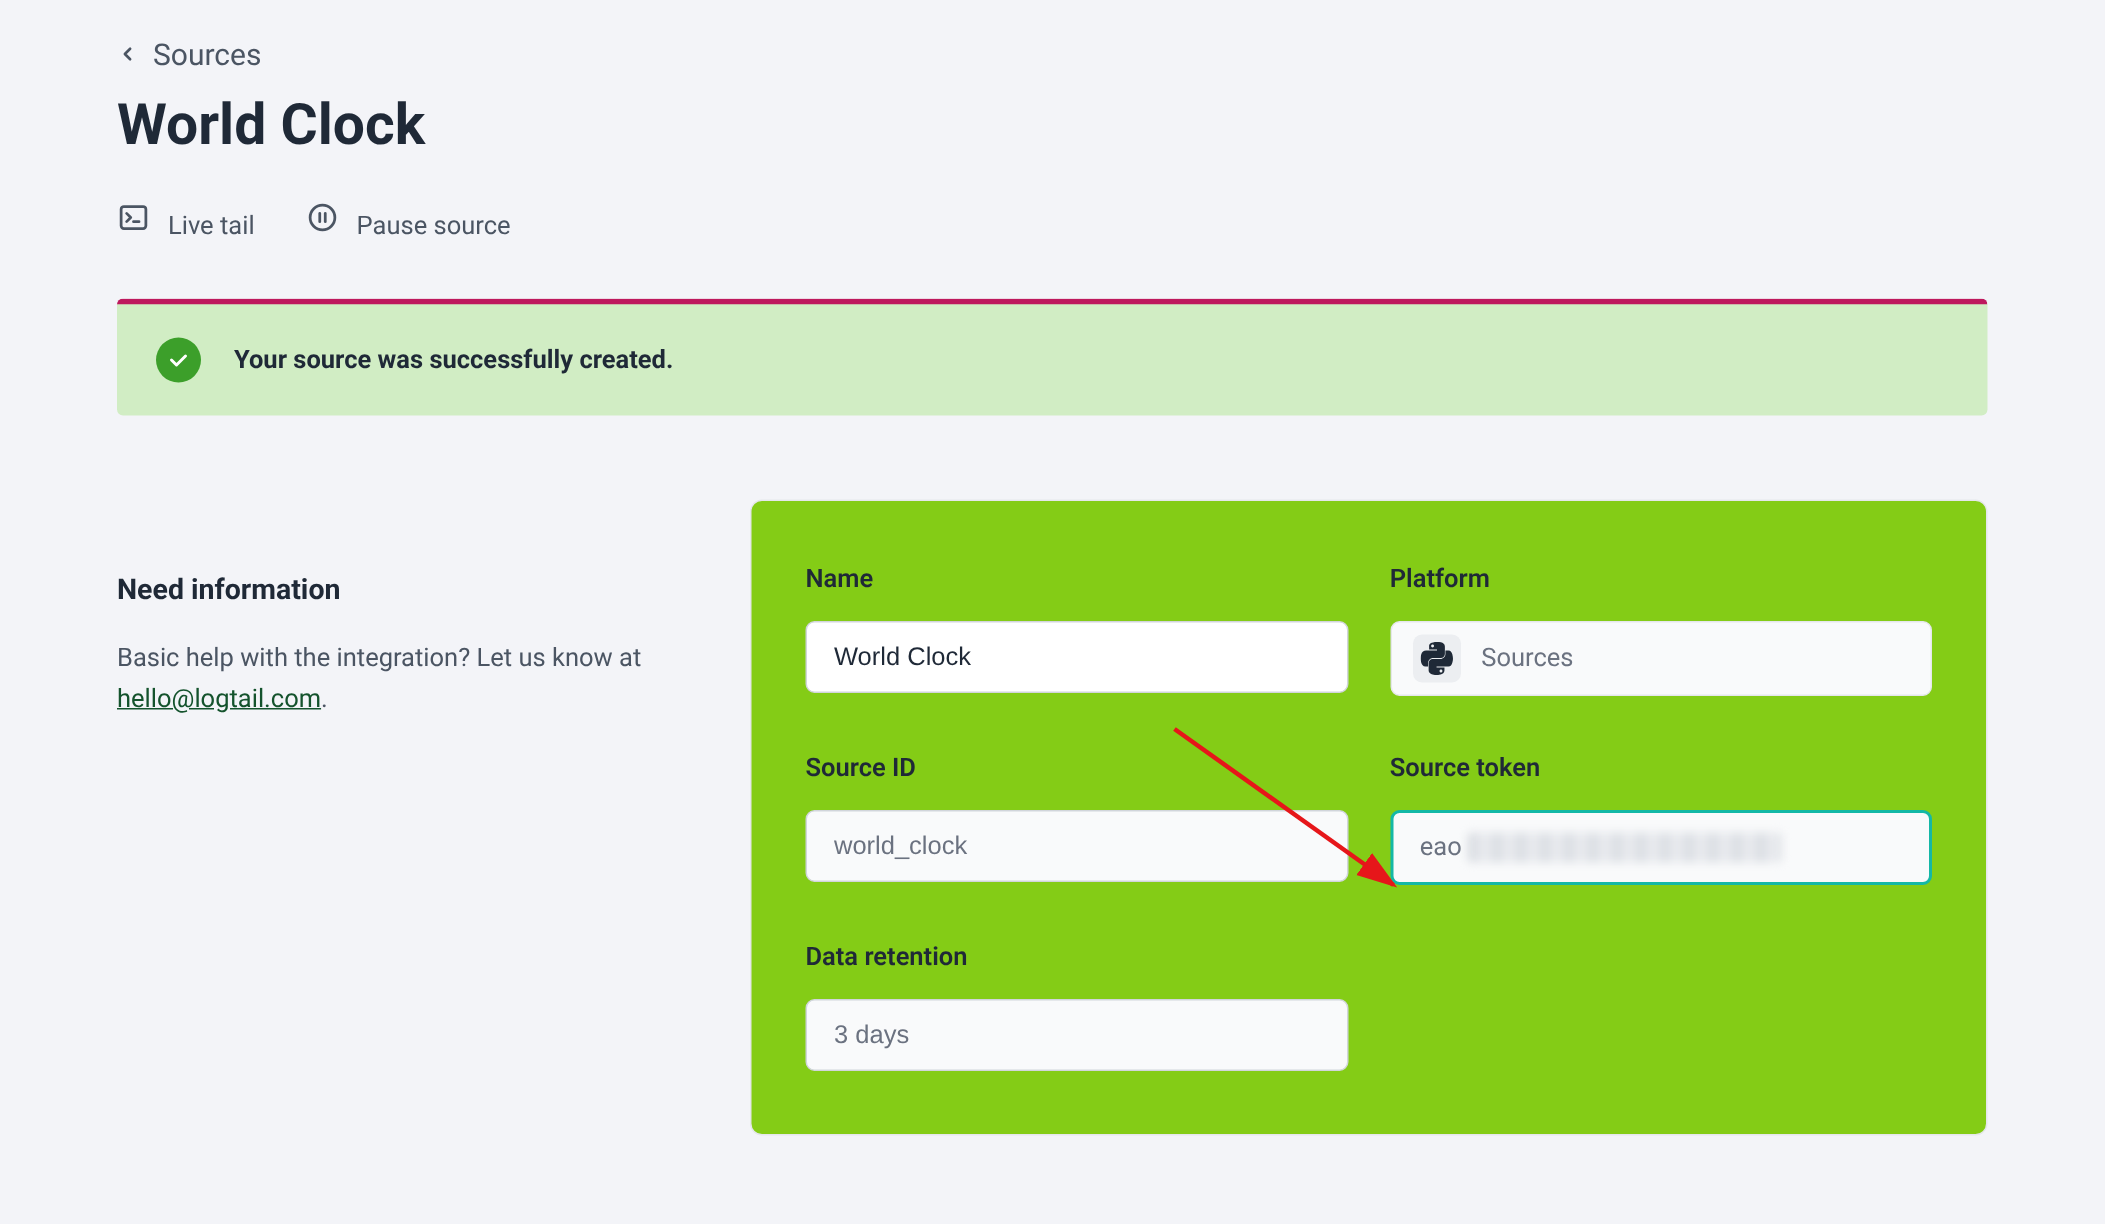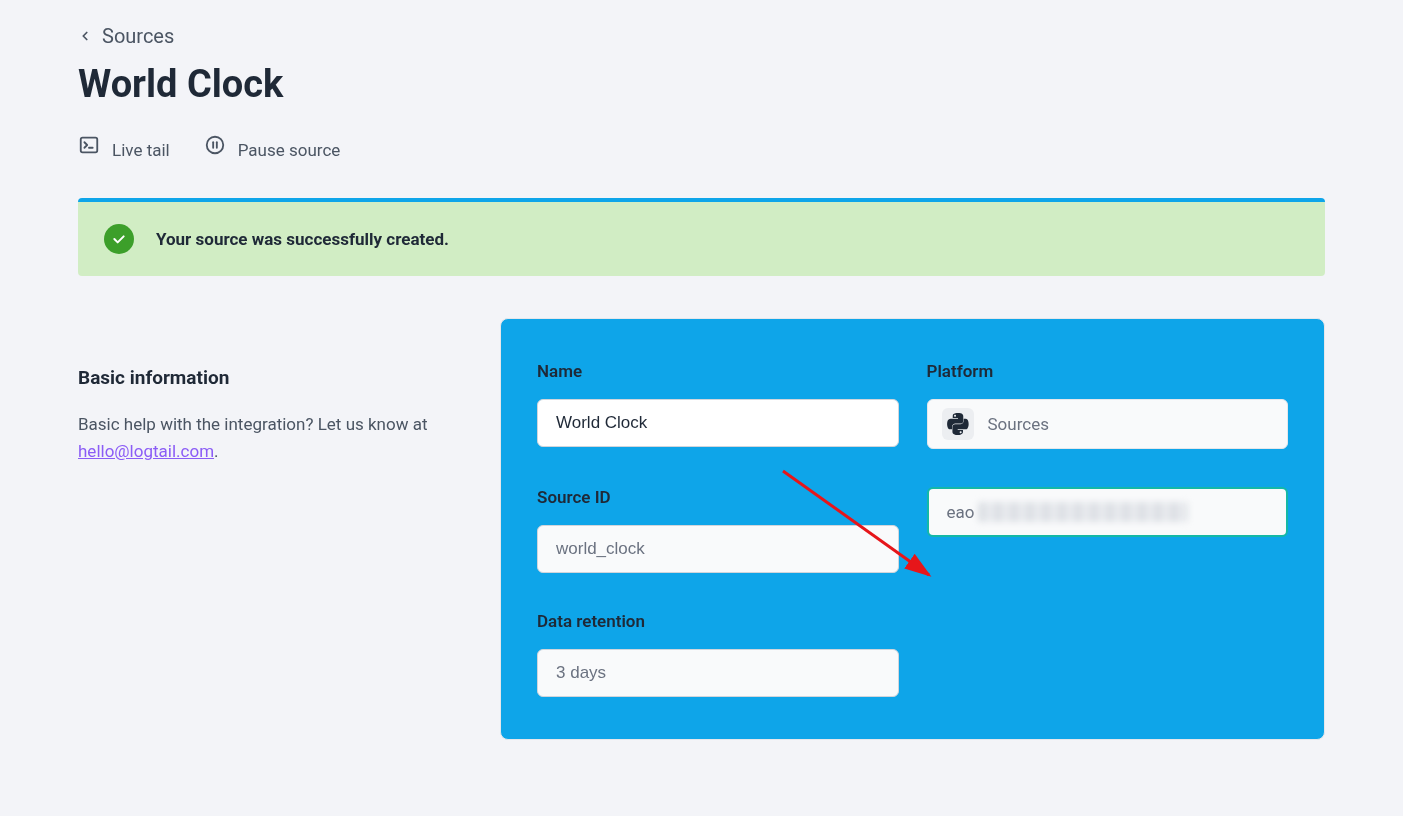--- a/index.html
+++ b/index.html
@@ -38,28 +38,28 @@
   .toolbar-btn {
     display: inline-flex;
     align-items: flex-end;
     gap: 12px;
     color: #4b5563;
     font-size: 17px;
     cursor: pointer;
   }
   .toolbar-btn svg { width: 22px; height: 22px; }
   .alert {
-    border-top: 4px solid #0ea5e9;
+    border-top: 4px solid #be185d;
     background: #d1edc4;
     border-radius: 4px;
     padding: 22px 26px;
     display: flex;
     align-items: center;
     gap: 22px;
-    margin-bottom: 42px;
+    margin-bottom: 56px;
   }
   .alert-icon {
     width: 30px; height: 30px;
     border-radius: 50%;
     background: #3c9f2a;
     display: flex; align-items: center; justify-content: center;
     flex-shrink: 0;
   }
   .alert-icon svg { width: 16px; height: 16px; }
   .alert-text {
@@ -81,26 +81,26 @@
     font-weight: 700;
     color: #1f2937;
     margin-bottom: 22px;
   }
   .side p {
     color: #4b5563;
     font-size: 17px;
     line-height: 1.6;
   }
   .side a {
-    color: #8b5cf6;
+    color: #14532d;
     text-decoration: underline;
   }
   .card {
     flex: 1;
-    background: #0ea5e9;
+    background: #84cc16;
     border: 1px solid #e5e7eb;
     border-radius: 8px;
     padding: 42px 36px;
     position: relative;
   }
   .grid {
     display: grid;
     grid-template-columns: 1fr 1fr;
     gap: 38px 28px;
   }
@@ -211,21 +211,21 @@
     <div class="alert-icon">
       <svg viewBox="0 0 24 24" fill="none" stroke="#ffffff" stroke-width="3" stroke-linecap="round" stroke-linejoin="round">
           <polyline points="5 12 10 17 19 8"></polyline>
         </svg>
     </div>
     <div class="alert-text">Your source was successfully created.</div>
   </div>
 
   <div class="content">
     <div class="side">
-      <h2>Basic information</h2>
+      <h2>Need information</h2>
       <p>
         <span>Basic help with the integration? Let us know at </span><a>hello@logtail.com</a><span>.</span>
       </p>
     </div>
 
     <div class="card">
       <div class="grid">
 
         <div class="field">
           <label>Name</label>
@@ -244,20 +244,21 @@
             <span class="platform-name">Sources</span>
           </div>
         </div>
 
         <div class="field">
           <label>Source ID</label>
           <input class="input readonly" type="text" readonly="" value="world_clock" style="">
         </div>
 
         <div class="field">
+          <label>Source token</label>
           <div class="token-box">
             <span>eao</span>
             <span class="token-blur"></span>
           </div>
         </div>
 
         <div class="field">
           <label>Data retention</label>
           <input class="input readonly" type="text" readonly="" value="3 days" style="">
         </div>

